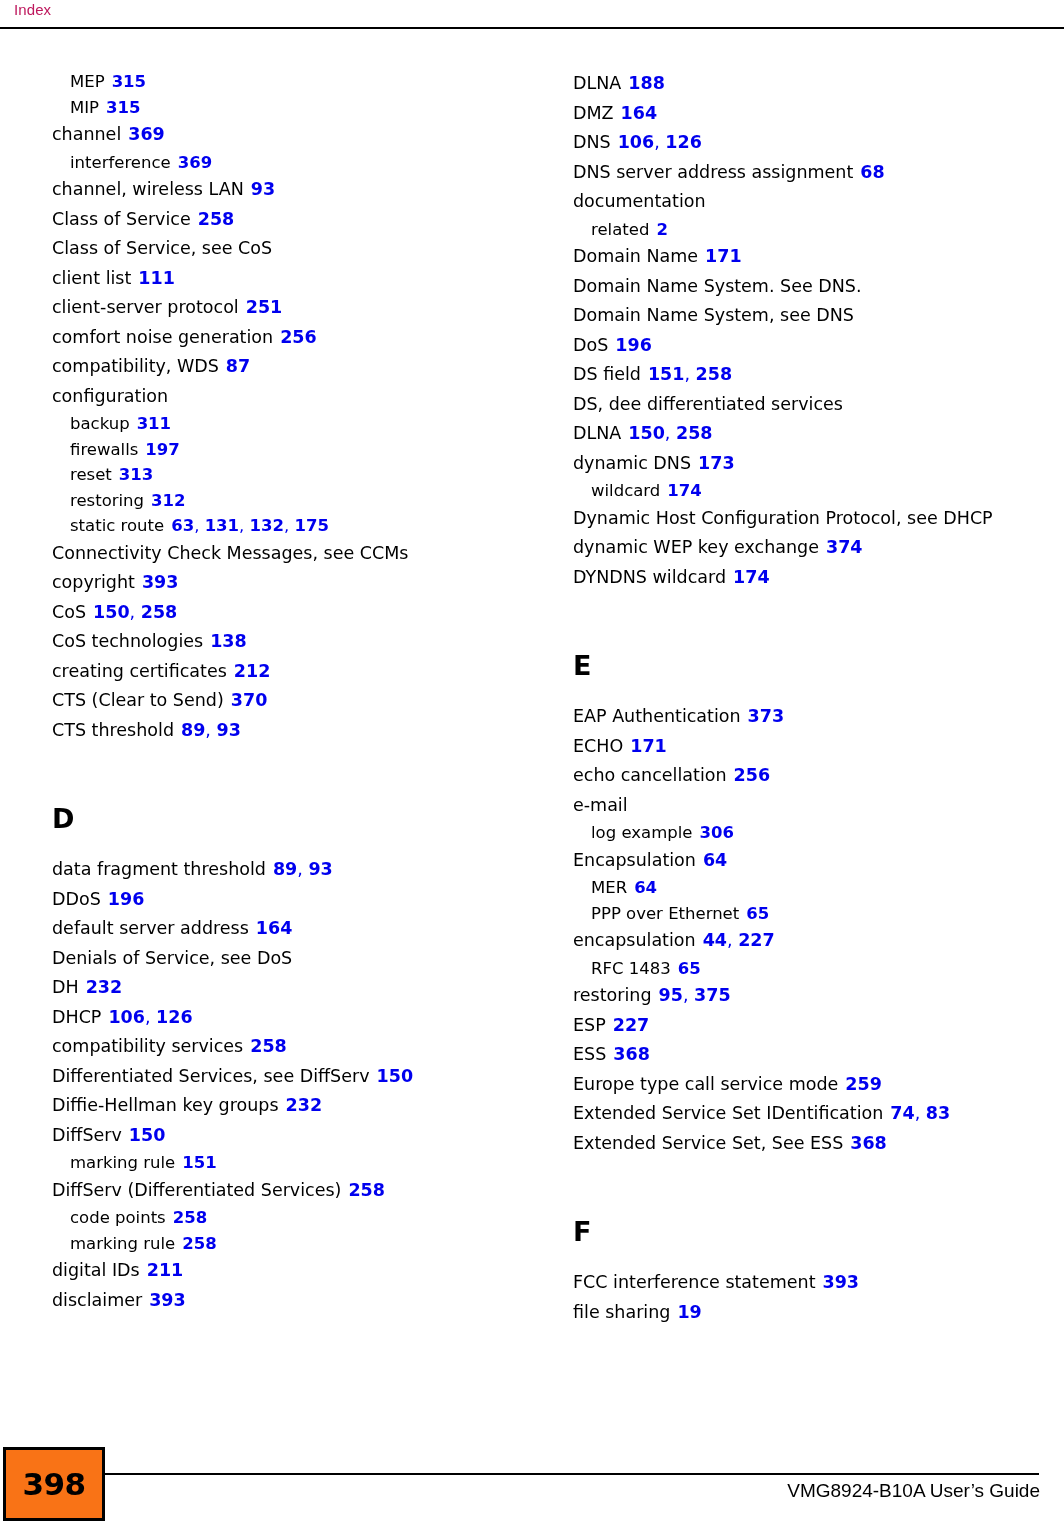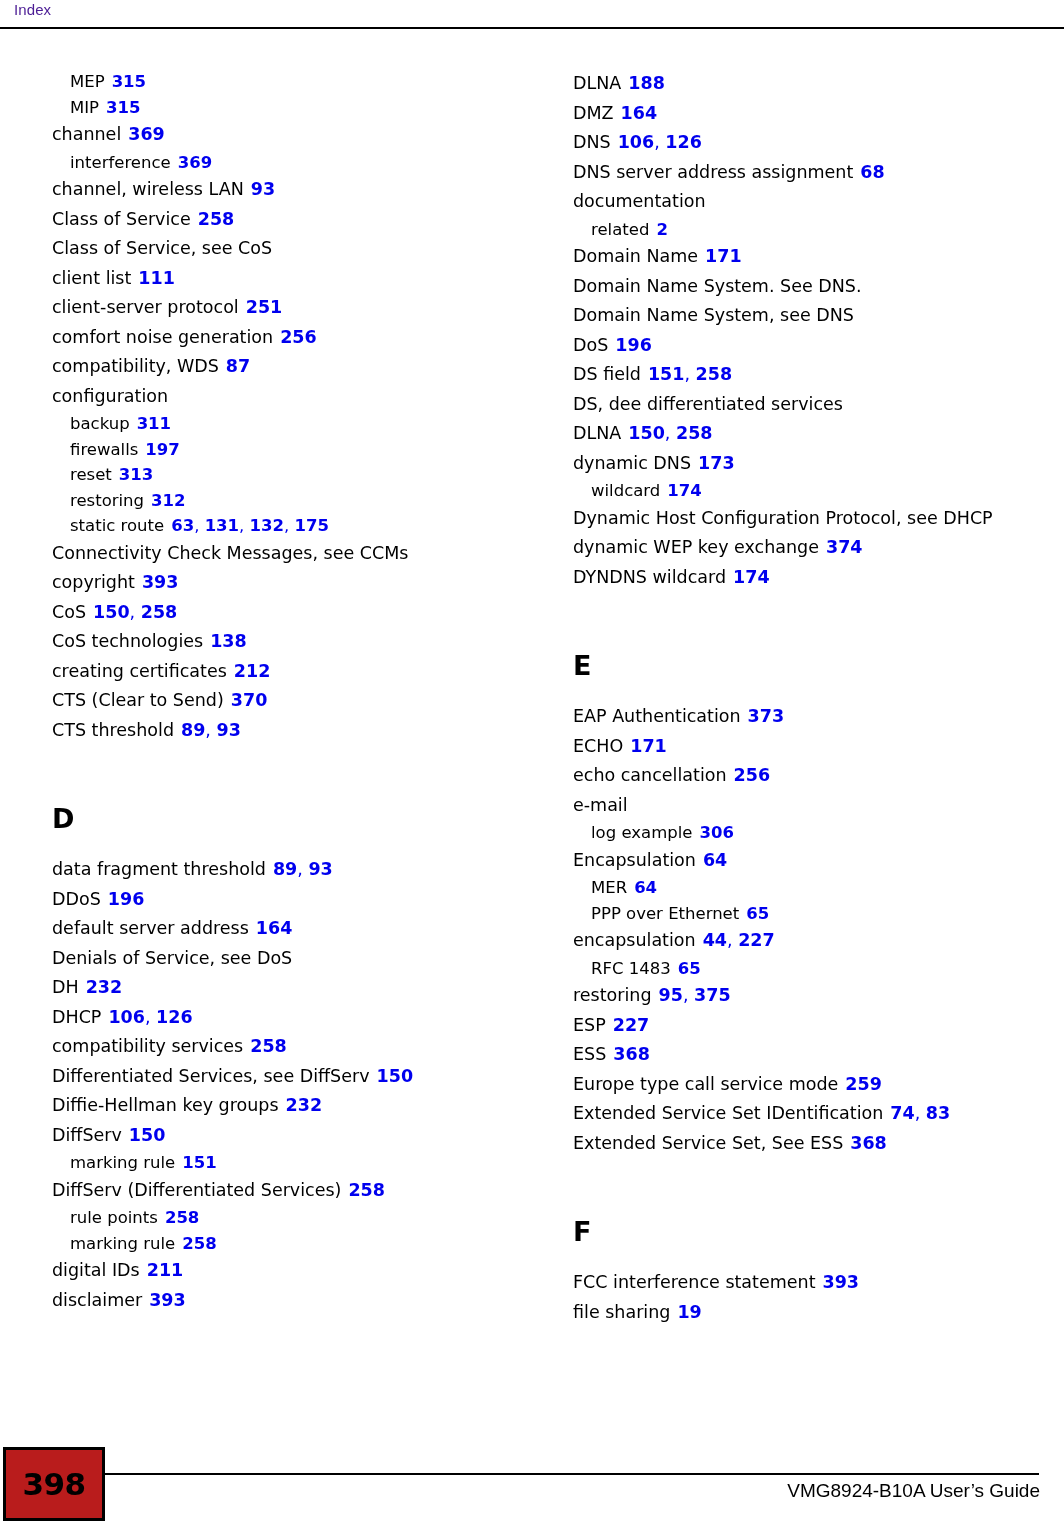--- a/index.html
+++ b/index.html
@@ -23,21 +23,21 @@
     left: 0;
     width: 1064px;
     height: 30px;
   }
   #page-header .header-title {
     position: absolute;
     left: 14px;
     top: 1px;
     font-size: 15px;
     font-family: "Liberation Sans", sans-serif;
-    color: #4c1d95;
+    color: #be185d;
     letter-spacing: 0.1px;
   }
   #page-header .header-rule {
     position: absolute;
     left: 0px;
     top: 27px;
     width: 1064px;
     height: 0;
     border-top: 2px solid #000;
   }
@@ -123,21 +123,21 @@
     height: 77px;
   }
   #page-footer .page-number-box {
     position: absolute;
     left: 3px;
     top: 0px;
     width: 102px;
     height: 74px;
     border: 3px solid #000;
     box-sizing: border-box;
-    background: #b91c1c;
+    background: #f97316;
     z-index: 2;
   }
   #page-footer .page-number {
     position: absolute;
     left: 0;
     top: 0;
     width: 100%;
     height: 100%;
     display: flex;
     align-items: center;
@@ -213,21 +213,21 @@
           <div class="entry level-0"><span class="entry-term">default server address</span><span class="ref-gap"></span><span class="ref-list"><span class="ref">164</span></span></div>
           <div class="entry level-0"><span class="entry-term">Denials of Service, see DoS</span></div>
           <div class="entry level-0"><span class="entry-term">DH</span><span class="ref-gap"></span><span class="ref-list"><span class="ref">232</span></span></div>
           <div class="entry level-0"><span class="entry-term">DHCP</span><span class="ref-gap"></span><span class="ref-list"><span class="ref">106</span><span class="ref-sep">, </span><span class="ref">126</span></span></div>
           <div class="entry level-0"><span class="entry-term">compatibility services</span><span class="ref-gap"></span><span class="ref-list"><span class="ref">258</span></span></div>
           <div class="entry level-0"><span class="entry-term">Differentiated Services, see DiffServ</span><span class="ref-gap"></span><span class="ref-list"><span class="ref">150</span></span></div>
           <div class="entry level-0"><span class="entry-term">Diffie-Hellman key groups</span><span class="ref-gap"></span><span class="ref-list"><span class="ref">232</span></span></div>
           <div class="entry level-0"><span class="entry-term">DiffServ</span><span class="ref-gap"></span><span class="ref-list"><span class="ref">150</span></span></div>
           <div class="entry level-1"><span class="entry-term">marking rule</span><span class="ref-gap"></span><span class="ref-list"><span class="ref">151</span></span></div>
           <div class="entry level-0"><span class="entry-term">DiffServ (Differentiated Services)</span><span class="ref-gap"></span><span class="ref-list"><span class="ref">258</span></span></div>
-          <div class="entry level-1"><span class="entry-term">rule points</span><span class="ref-gap"></span><span class="ref-list"><span class="ref">258</span></span></div>
+          <div class="entry level-1"><span class="entry-term">code points</span><span class="ref-gap"></span><span class="ref-list"><span class="ref">258</span></span></div>
           <div class="entry level-1"><span class="entry-term">marking rule</span><span class="ref-gap"></span><span class="ref-list"><span class="ref">258</span></span></div>
           <div class="entry level-0"><span class="entry-term">digital IDs</span><span class="ref-gap"></span><span class="ref-list"><span class="ref">211</span></span></div>
           <div class="entry level-0"><span class="entry-term">disclaimer</span><span class="ref-gap"></span><span class="ref-list"><span class="ref">393</span></span></div>
         </div>
       </div>
     </div>
   <div class="index-column" id="index-column-right">
       <div class="section-block first-block">
         <div class="section-entries">
           <div class="entry level-0"><span class="entry-term">DLNA</span><span class="ref-gap"></span><span class="ref-list"><span class="ref">188</span></span></div>

